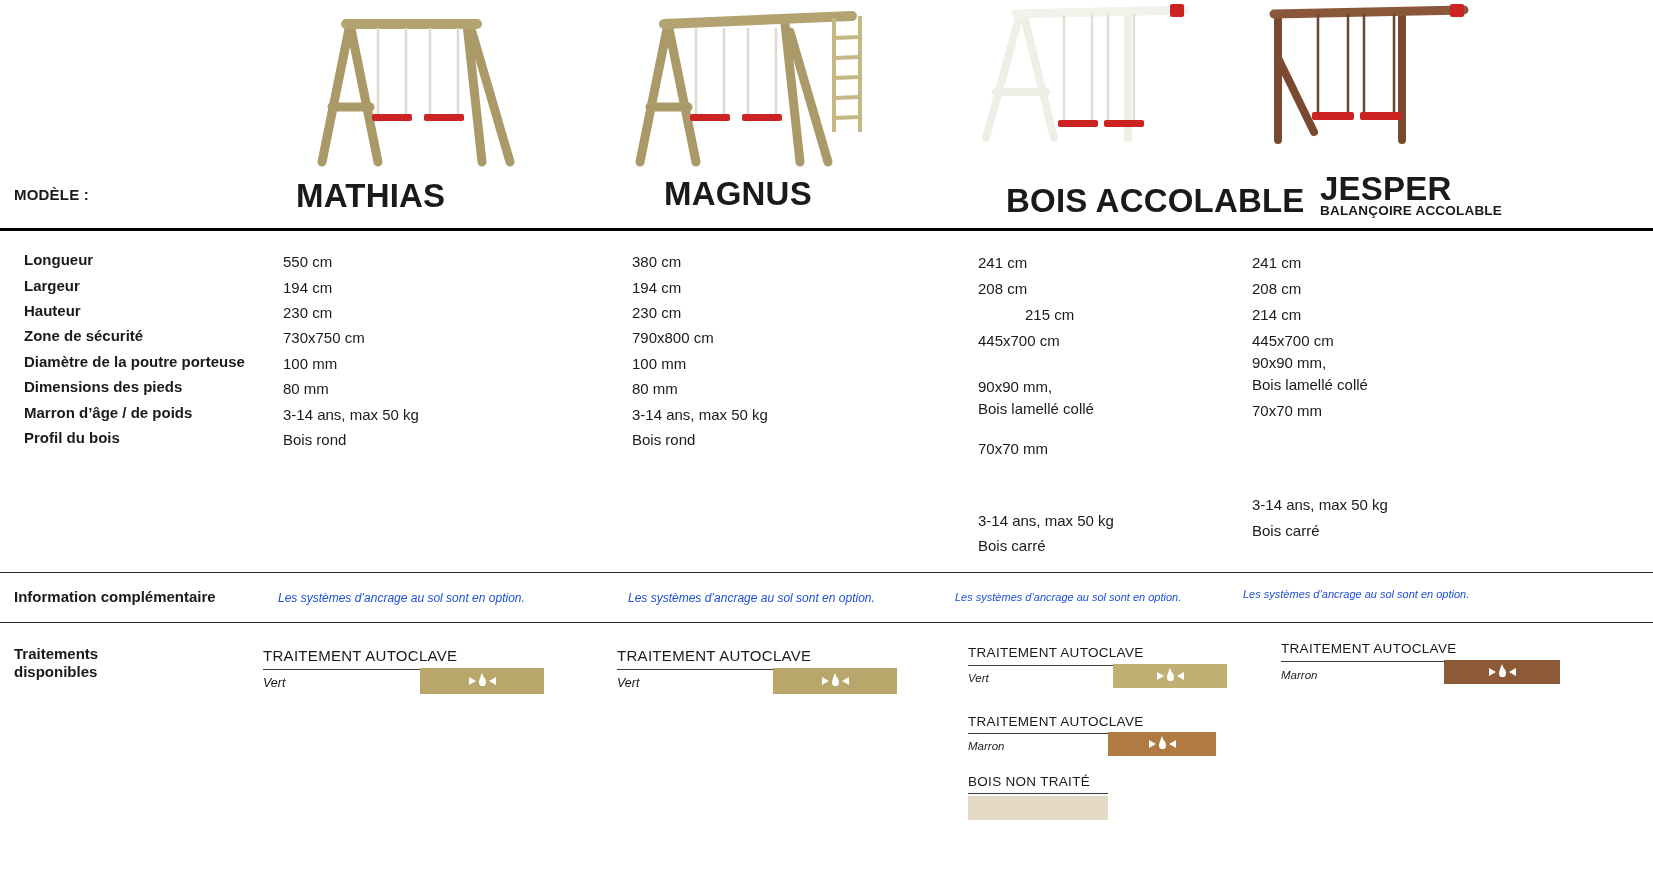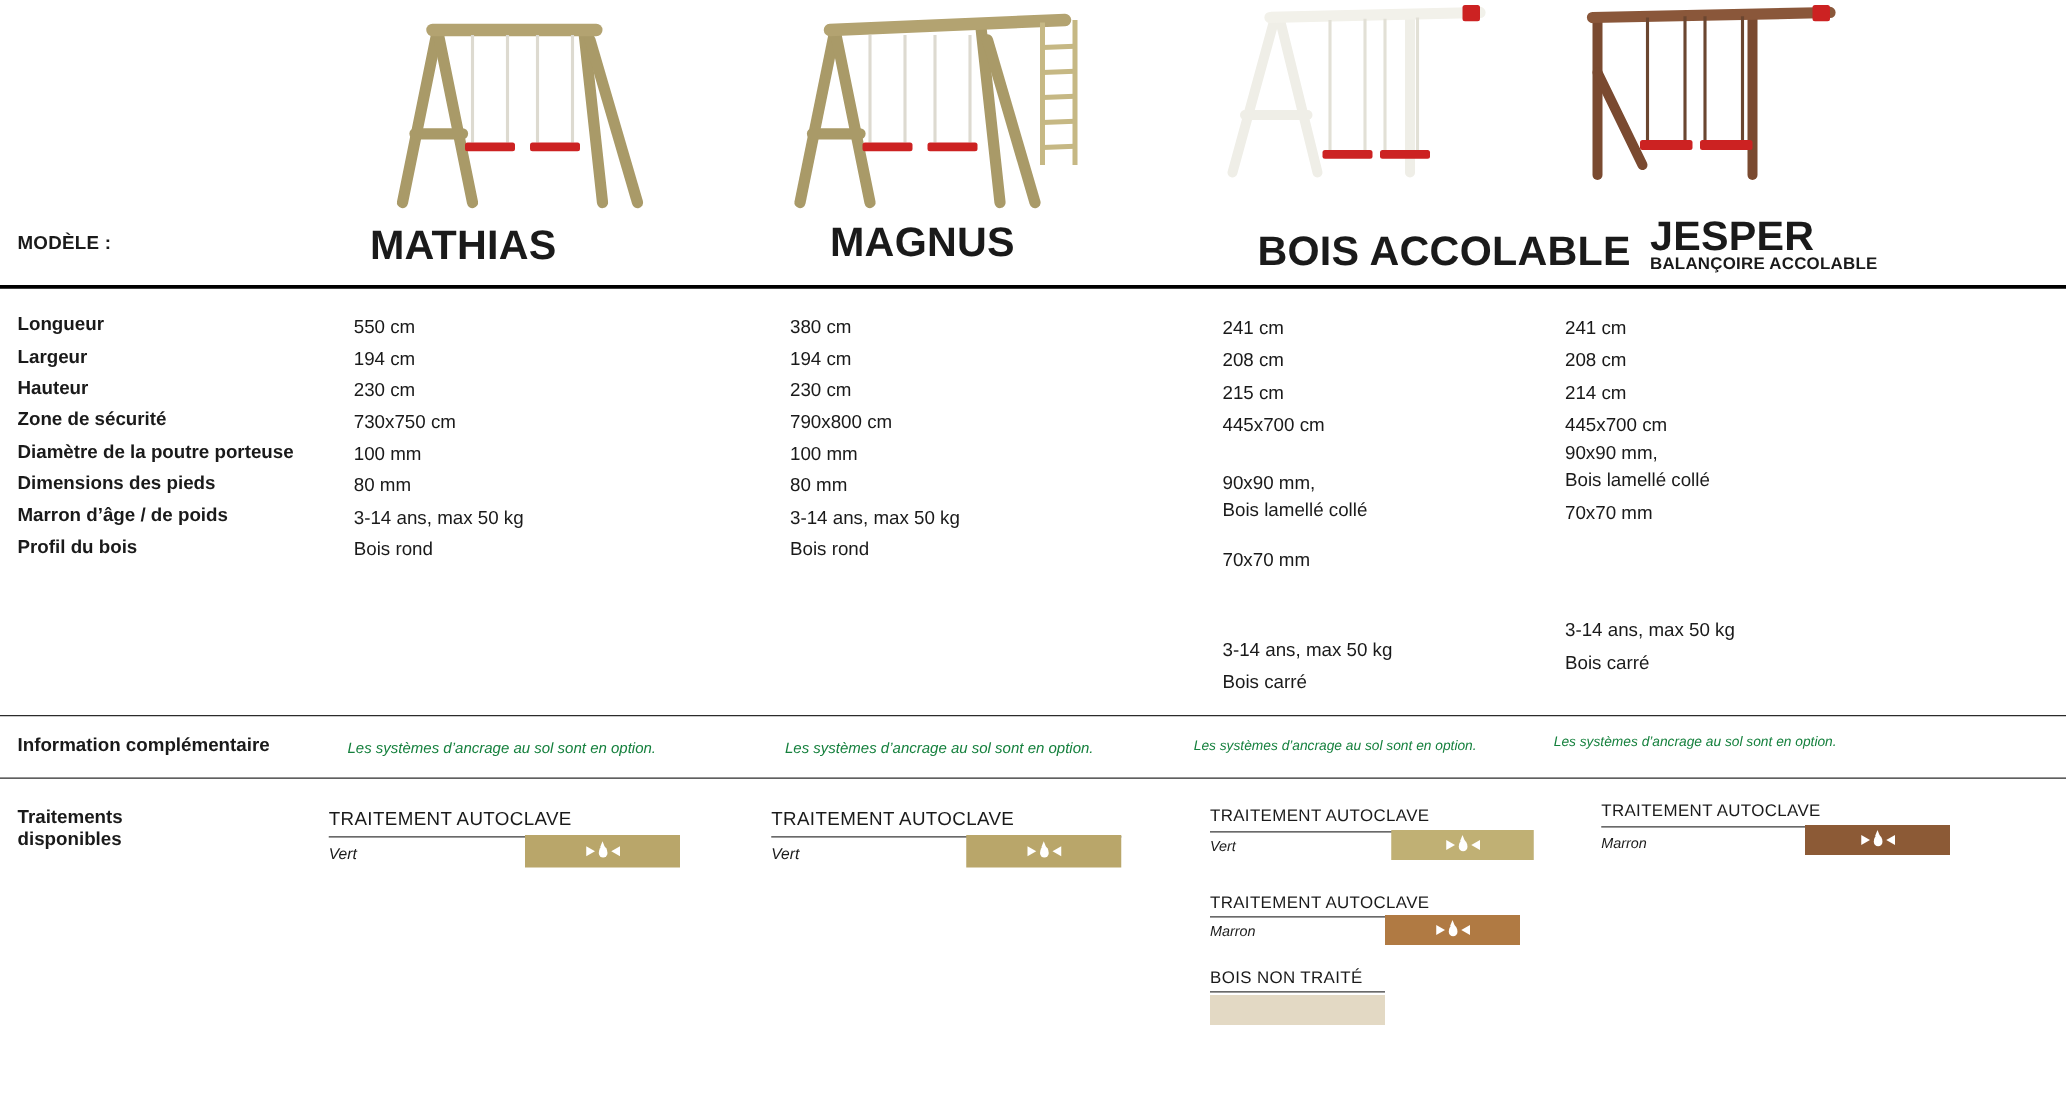--- a/index.html
+++ b/index.html
@@ -63,21 +63,21 @@
     position: absolute;
     left: 0;
     width: 1653px;
     height: 1px;
     background: #2b2b2b;
   }
 
   
   .spec-label {
     position: absolute;
-    left: 14px;
+    left: 24px;
     font-size: 15px;
     font-weight: bold;
     white-space: nowrap;
   }
   .spec-val {
     position: absolute;
     font-size: 15px;
     white-space: pre-line;
     line-height: 1.45;
   }
@@ -88,21 +88,21 @@
     left: 14px;
     top: 588px;
     font-size: 15px;
     font-weight: bold;
     white-space: nowrap;
   }
   .info-note {
     position: absolute;
     font-style: italic;
     font-size: 12px;
-    color: #15803d;
+    color: #1d4ed8;
     white-space: nowrap;
   }
   .info-note.small { font-size: 11px; }
 
   
   .treat-label {
     position: absolute;
     left: 14px;
     top: 645px;
     font-size: 15px;
@@ -301,21 +301,21 @@
   <div class="spec-val" style="left:632px; top:277px;">194 cm</div>
   <div class="spec-val" style="left:632px; top:302px;">230 cm</div>
   <div class="spec-val" style="left:632px; top:327px;">790x800 cm</div>
   <div class="spec-val" style="left:632px; top:353px;">100 mm</div>
   <div class="spec-val" style="left:632px; top:378px;">80 mm</div>
   <div class="spec-val" style="left:632px; top:404px;">3-14 ans, max 50 kg</div>
   <div class="spec-val" style="left:632px; top:429px;">Bois rond</div>
 
   <div class="spec-val" style="left:978px; top:252px;">241 cm</div>
   <div class="spec-val" style="left:978px; top:278px;">208 cm</div>
-  <div class="spec-val" style="left:978px; top:304px;text-align:center;">215 cm</div>
+  <div class="spec-val" style="left:1025px; top:304px;text-align:center;">215 cm</div>
   <div class="spec-val" style="left:978px; top:330px;">445x700 cm</div>
   <div class="spec-val" style="left:978px; top:376px;">90x90 mm,
 Bois lamellé collé</div>
   <div class="spec-val" style="left:978px; top:438px;">70x70 mm</div>
   <div class="spec-val" style="left:978px; top:510px;">3-14 ans, max 50 kg</div>
   <div class="spec-val" style="left:978px; top:535px;">Bois carré</div>
 
   <div class="spec-val" style="left:1252px; top:252px;">241 cm</div>
   <div class="spec-val" style="left:1252px; top:278px;">208 cm</div>
   <div class="spec-val" style="left:1252px; top:304px;">214 cm</div>

